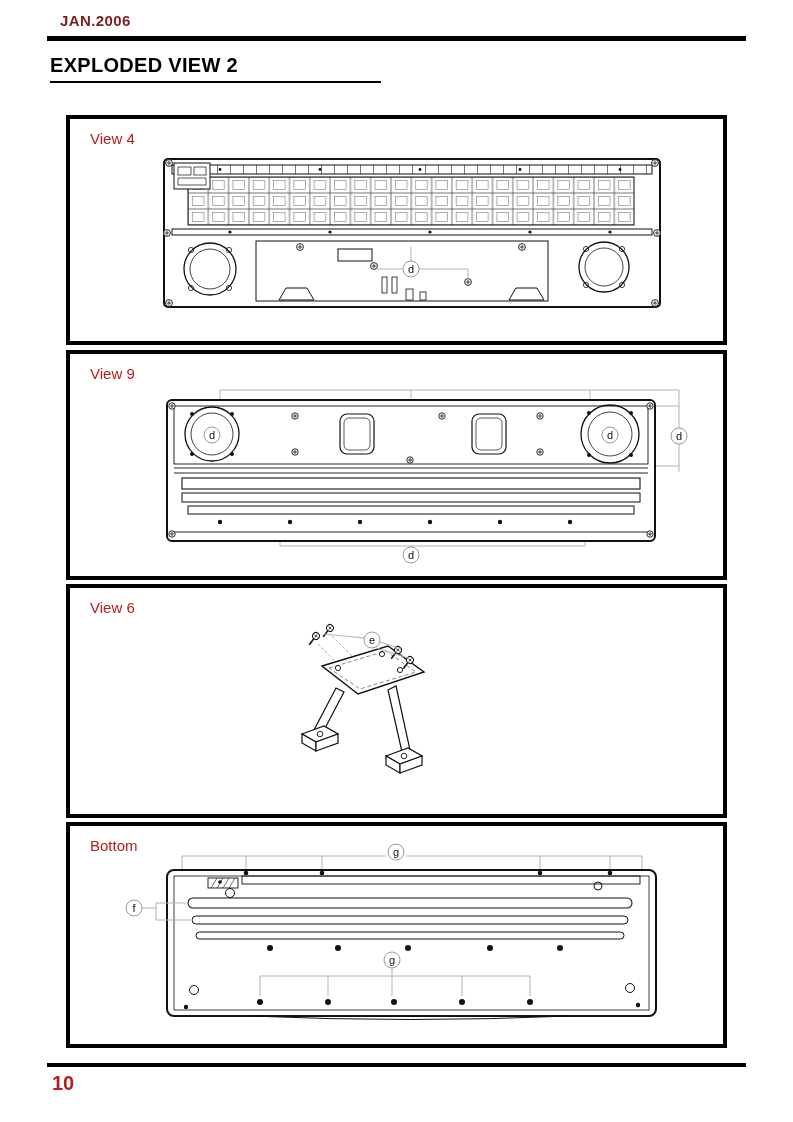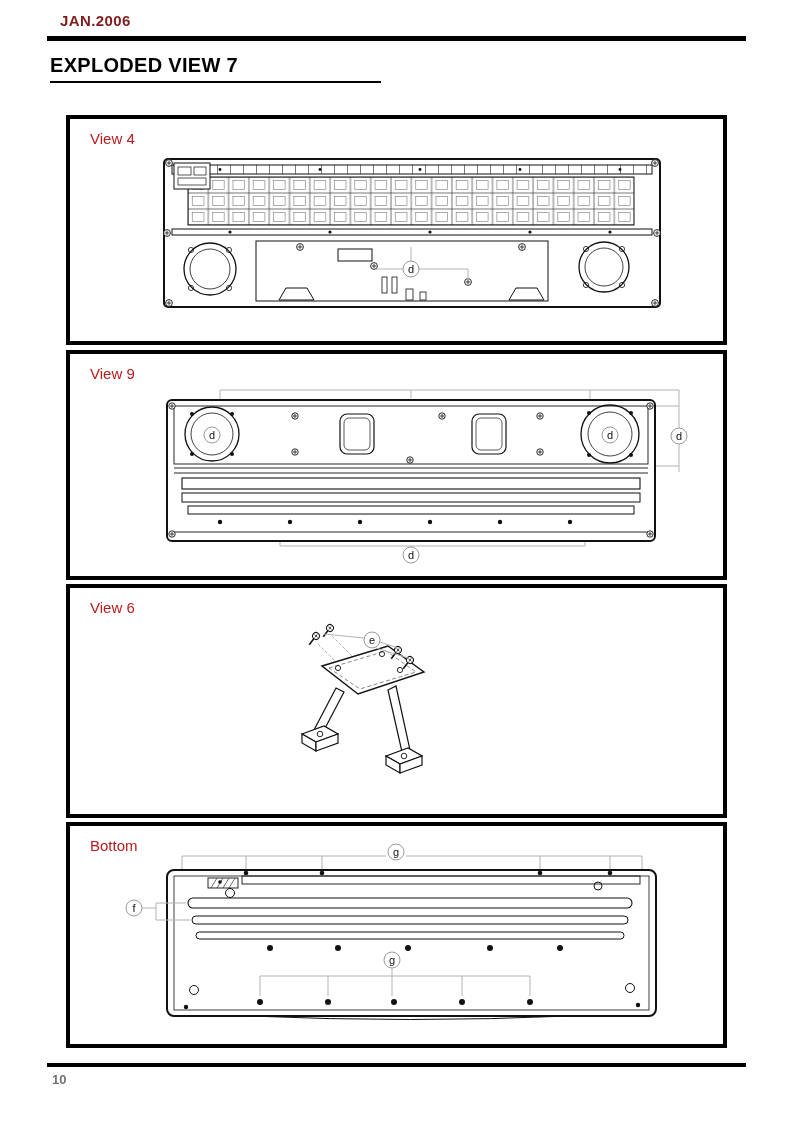--- a/index.html
+++ b/index.html
@@ -11,31 +11,31 @@
                  font-weight:bold; letter-spacing:.4px; color:#7f1d1d; }
   .rule-top { position:absolute; left:47px; top:36px; width:699px; height:5px; background:#000; }
   .title { position:absolute; left:50px; top:54px; font-size:20px; font-weight:bold;
            letter-spacing:.3px; color:#000; }
   .title-underline { position:absolute; left:50px; top:81px; width:331px; height:2px; background:#000; }
   .panels { position:absolute; left:66px; top:115px; width:661px; height:933px; }
   .panel { position:absolute; left:0; width:661px; border:4px solid #000; background:#fff; }
   .panel svg { position:absolute; left:0; top:0; width:100%; height:100%; display:block; }
   .panel-label { position:absolute; left:20px; top:11px; font-size:15px; color:#b91c1c; }
   .rule-bottom { position:absolute; left:47px; top:1063px; width:699px; height:4px; background:#000; }
-  .page-number { position:absolute; left:52px; top:1072px; font-size:13px; font-weight:bold; color:#737373; }
+  .page-number { position:absolute; left:52px; top:1072px; font-size:20px; font-weight:bold; color:#b91c1c; }
   .co { font-family:"Liberation Sans", sans-serif; font-size:11px; fill:#111; }
 </style>
 </head>
 <body>
 
 <div class="page">
 
   <div class="header-date">JAN.2006</div>
   <div class="rule-top"></div>
-  <div class="title">EXPLODED VIEW 7</div>
+  <div class="title">EXPLODED VIEW 2</div>
   <div class="title-underline"></div>
 
   <div class="panels">
 
     <section class="panel" style="top:0;height:230px">
       <svg viewBox="0 0 653 222">
         <defs>
           <g id="scrA">
               <circle r="3.4" fill="#fff" stroke="#111" stroke-width=".9"></circle>
               <path d="M-2.2,0H2.2M0,-2.2V2.2" stroke="#111" stroke-width=".8" fill="none"></path>

